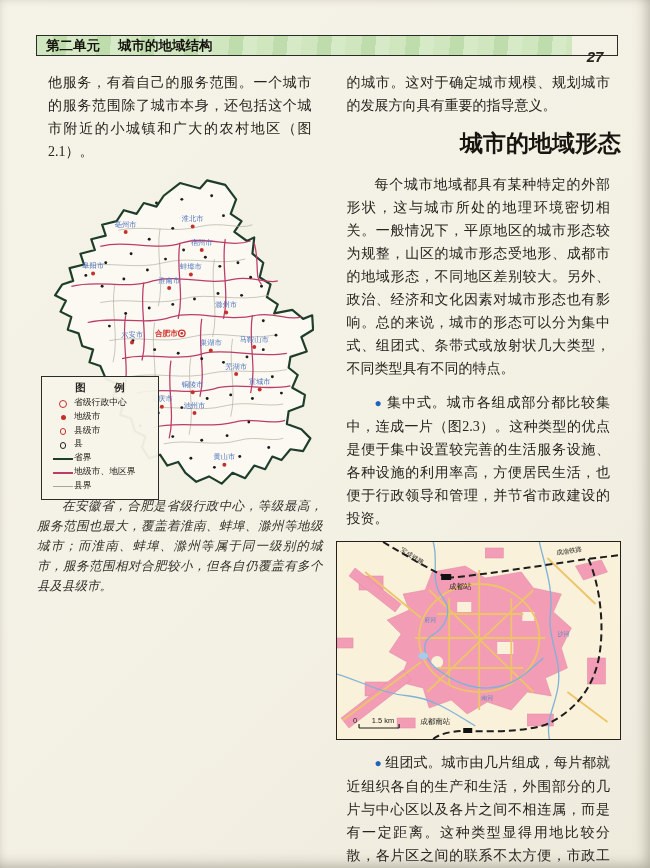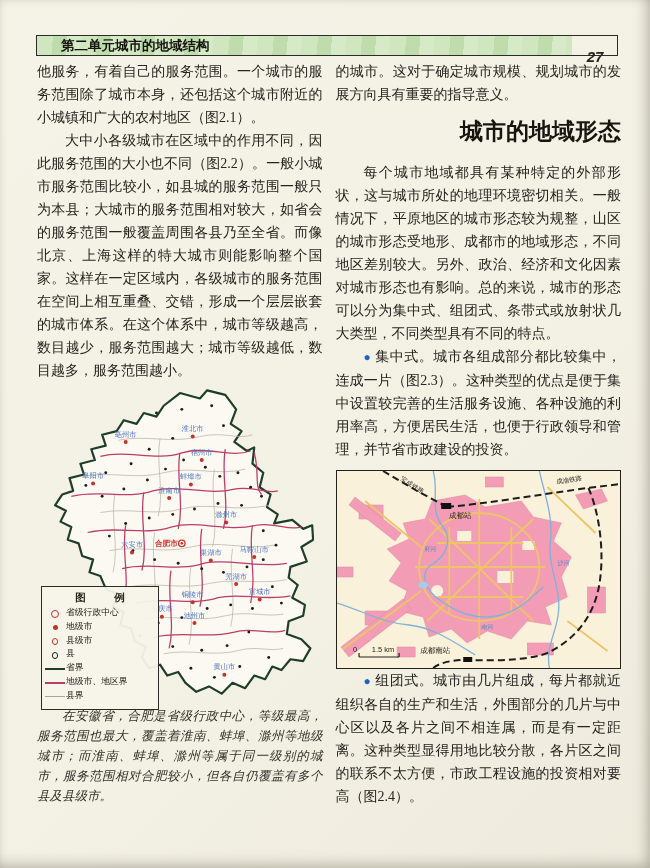--- a/index.html
+++ b/index.html
@@ -5,43 +5,43 @@
   html,body{margin:0;padding:0;}
   .page{
     position:relative; width:650px; height:868px; overflow:hidden;
     background:linear-gradient(135deg,#f5f2e7 0%,#f3f0e4 60%,#eeebdd 100%);
     font-family:"Liberation Serif","DejaVu Serif",serif; color:#262420;
     box-shadow:inset -10px -10px 14px -8px rgba(110,105,90,.5), inset 4px 4px 10px -6px rgba(110,105,90,.35);
   }
   
   .header{position:absolute; left:36px; top:35px; width:582px; height:21px;
     border:1.6px solid #2b2b28; display:flex; box-sizing:border-box;}
-  .header-title{flex:1; display:flex; align-items:center; gap:0; padding:0 24px;
+  .header-title{flex:1; display:flex; align-items:center; gap:18px; padding:0 9px;
     background:repeating-linear-gradient(95deg,#cfe6bf 0 16px,#bedcac 16px 30px,#d6eac8 30px 44px);
     font-family:"Liberation Sans","DejaVu Sans",sans-serif; font-weight:bold; font-size:13.5px; color:#15140f;}
   .header-page{width:44px; border-left:1.6px solid #2b2b28; background:#f9f7ef;
     display:flex; align-items:center; justify-content:center;
     font-family:"Liberation Sans","DejaVu Sans",sans-serif; font-style:italic; font-weight:bold; font-size:15px;margin-top:20px;}
   
   .cols{position:absolute; left:37px; top:60px; width:584px; display:flex; gap:13px;}
   .col{width:50%;}
-  .para{font-size:14px; line-height:23px; text-align:justify; margin:0; color:#26241f;}
+  .para{font-size:14px; line-height:23px; text-align:justify; margin:11px; color:#26241f;}
   .indent{text-indent:2em;}
   .bullet-dot{color:#1f63bd; font-size:12px; font-style:normal;}
   .section-heading{font-family:"Liberation Sans","DejaVu Sans",sans-serif; font-weight:bold;
     font-size:23px; margin:10px 0 14px; color:#17150f;text-align:right;}
   .fig-caption{text-align:center; font-style:italic; font-weight:bold; font-size:12.5px;
     margin:5px 0 3px; letter-spacing:.5px;}
   .fig-note{font-size:12.5px; line-height:20px; font-style:italic; text-align:justify;
     text-indent:2em; margin:2px 0 0; color:#33302a;}
   
   .anhui-map{position:relative; height:320px; margin-top:2px;}
   .anhui-map svg{display:block; margin:0 auto;}
   .legend{position:absolute; left:4px; top:202px; width:118px; box-sizing:border-box;
-    border:1.2px solid #2b2b28; background:rgba(247,244,233,.95); padding:4px 2px 5px;}
+    border:1.2px solid #2b2b28; background:rgba(247,244,233,.95); padding:4px 10px 5px;}
   .legend-title{text-align:center; font-size:10.5px; font-weight:bold; letter-spacing:9px;
     padding-left:9px; margin-bottom:2px;}
   .legend-row{display:flex; height:13.8px; font-size:8.8px; color:#23211c;}
   .legend-sym{width:22px; display:flex; justify-content:center; align-items:center; flex:none;}
   .sym-capital{width:6px;height:6px;border:1.8px solid #c3312b;border-radius:50%;}
   .sym-citydot{width:5px;height:5px;background:#c3312b;border-radius:50%;}
   .sym-ccity{width:4.5px;height:4.5px;border:1.3px solid #c3312b;border-radius:50%;}
   .sym-county{width:4.5px;height:4.5px;border:1.3px solid #222;border-radius:50%;}
   .sym-prov{width:20px;height:2.4px;background:#1e3d2a;}
   .sym-pref{width:20px;height:1.8px;background:#bc3c6a;}
@@ -61,21 +61,20 @@
       <span>第二单元</span>
       <span>城市的地域结构</span>
     </div>
     <div class="header-page">27</div>
   </div>
 
   <div class="cols">
 
     <div class="col">
       <p class="para">他服务，有着自己的服务范围。一个城市的服务范围除了城市本身，还包括这个城市附近的小城镇和广大的农村地区（图2.1）。</p>
-      <p class="para indent">大中小各级城市在区域中的作用不同，因此服务范围的大小也不同（图2.2）。一般小城市服务范围比较小，如县城的服务范围一般只为本县；大城市的服务范围相对较大，如省会的服务范围一般覆盖周围各县乃至全省。而像北京、上海这样的特大城市则能影响整个国家。这样在一定区域内，各级城市的服务范围在空间上相互重叠、交错，形成一个层层嵌套的城市体系。在这个体系中，城市等级越高，数目越少，服务范围越大；城市等级越低，数目越多，服务范围越小。</p>
 
       <div class="anhui-map">
         <svg width="268" height="316" viewBox="0 0 296 345">
 
           <path d="M130,22 L148,8 L170,14 L178,5 L198,10 L210,26 L204,42 L216,50 L208,62 L222,72 L230,68 L228,86 L240,96 L236,112 L248,120 L244,134 L256,142 L252,152 L272,148 L284,158 L294,154 L295,170 L282,178 L288,194 L270,200 L268,212 L278,220 L272,234 L286,242 L284,254 L268,260 L266,274 L282,280 L292,290 L284,304 L270,302 L260,314 L250,310 L242,324 L230,320 L220,334 L206,328 L194,340 L180,332 L166,338 L154,328 L146,316 L134,320 L126,308 L114,312 L106,300 L110,288 L98,282 L94,268 L82,264 L86,250 L74,244 L78,230 L66,224 L60,210 L48,206 L52,192 L40,188 L36,174 L24,170 L28,156 L16,150 L22,138 L10,132 L18,120 L30,116 L26,102 L42,98 L38,86 L54,82 L50,70 L66,66 L62,54 L78,50 L86,38 L100,42 L108,30 L122,34 Z" fill="#fbf9f1" stroke="#1e3d2a" stroke-width="2.4" stroke-linejoin="round"></path>
 
           <g stroke="#b5b2a6" stroke-width="0.8" fill="none">
             <path d="M80,60 C110,54 140,64 170,56 C196,50 214,60 228,54"></path>
             <path d="M40,100 C70,94 100,104 130,96 C160,88 190,100 220,92"></path>
             <path d="M60,140 C90,134 120,144 150,136 C180,128 210,140 246,132"></path>

